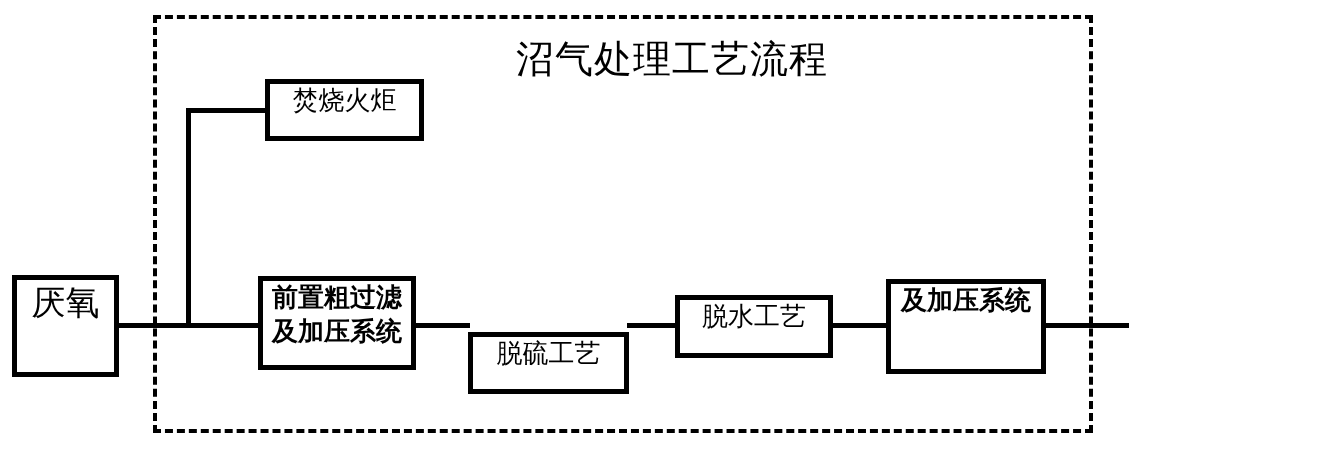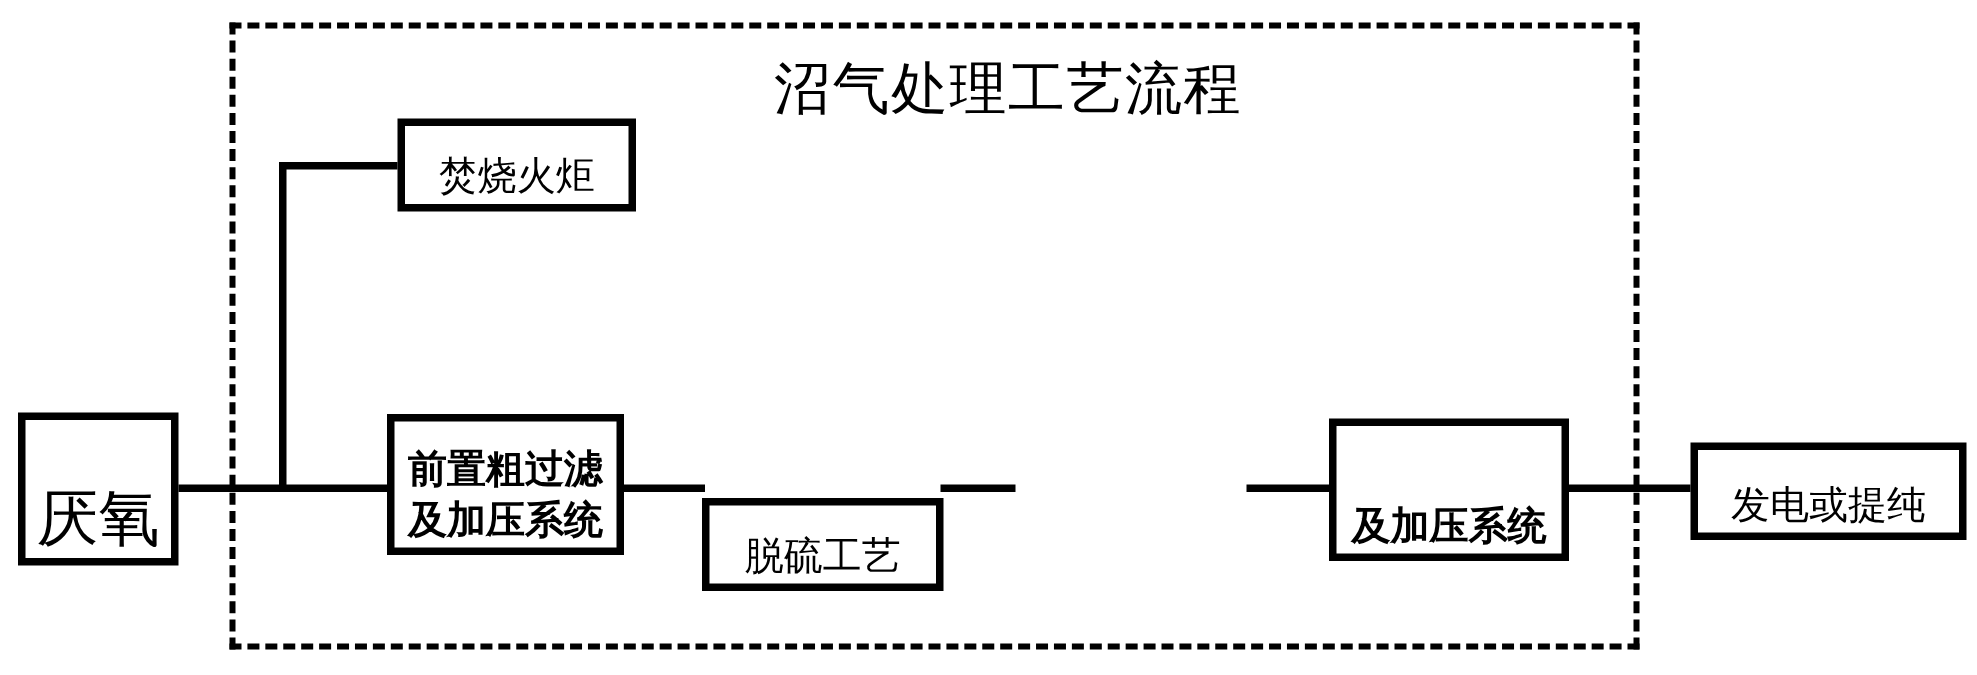--- a/index.html
+++ b/index.html
@@ -30,26 +30,26 @@
     letter-spacing: 1px;
   }
   .node {
     position: absolute;
     box-sizing: border-box;
     border: 5px solid #000000;
     background: #ffffff;
     display: flex;
     flex-direction: column;
     align-items: center;
-    justify-content: flex-end;
+    justify-content: flex-start;
     text-align: center;
     line-height: 1.3;
   }
   .node span { display: block; white-space: nowrap; }
-  .n-anaerobic  { left: 12px;   top: 275px; width: 107px; height: 102px; font-size: 41px; }
+  .n-anaerobic  { left: 12px;   top: 275px; width: 107px; height: 102px; font-size: 34px; }
   .n-flare      { left: 265px;  top: 79px;  width: 159px; height: 62px;  font-size: 26px; }
   .n-prefilter  { left: 258px;  top: 276px; width: 158px; height: 94px;  font-size: 26px; font-weight: bold; }
   .n-desulf     { left: 468px;  top: 296px; width: 161px; height: 62px;  font-size: 26px; margin-top: 36px; }
   .n-dehydr     { left: 675px;  top: 295px; width: 158px; height: 63px;  font-size: 26px; }
   .n-postfilter { left: 886px;  top: 279px; width: 160px; height: 95px;  font-size: 26px; font-weight: bold; }
   .n-output     { left: 1127px; top: 295px; width: 184px; height: 65px;  font-size: 26px; }
   .line { position: absolute; background: #000000; }
   .l-in        { left: 118px;  top: 323px; width: 142px; height: 5px; }
   .l-flare-v   { left: 186px;  top: 108px; width: 5px;   height: 220px; }
   .l-flare-h   { left: 186px;  top: 108px; width: 80px;  height: 5px; }
@@ -85,22 +85,22 @@
 
   <div class="node n-prefilter">
     <span>前置粗过滤</span>
     <span>及加压系统</span>
   </div>
 
   <div class="node n-desulf">
     <span>脱硫工艺</span>
   </div>
 
+  <div class="node n-dehydr">
+    <span>脱水工艺</span>
+  </div>
 
   <div class="node n-postfilter">
     <span>及加压系统</span>
   </div>
 
-  <div class="node n-output">
-    <span>发电或提纯</span>
-  </div>
 
 </div>
 
 </body></html>

